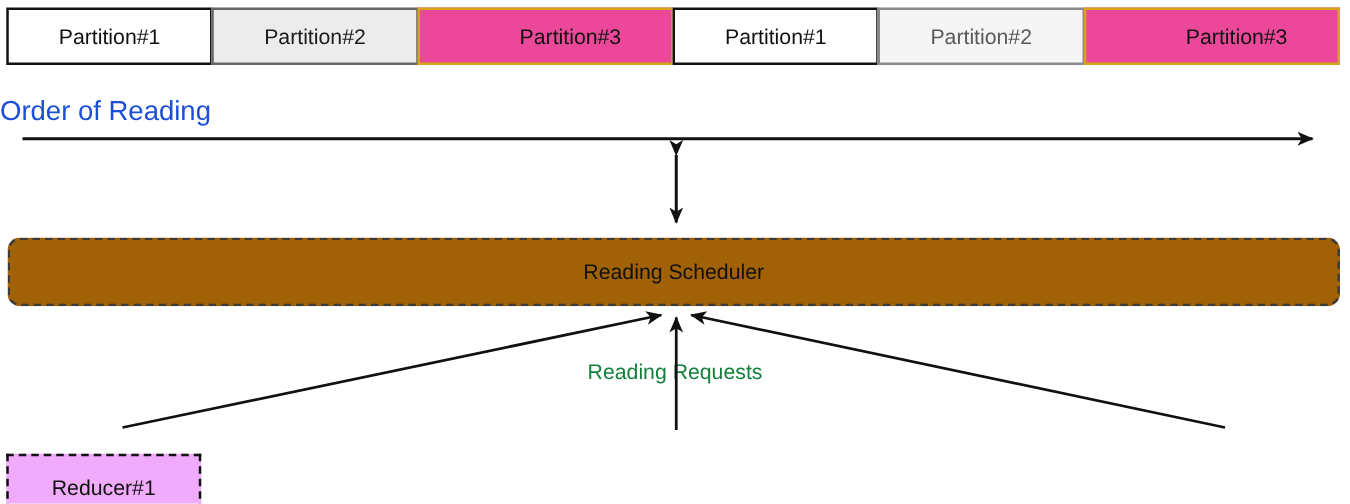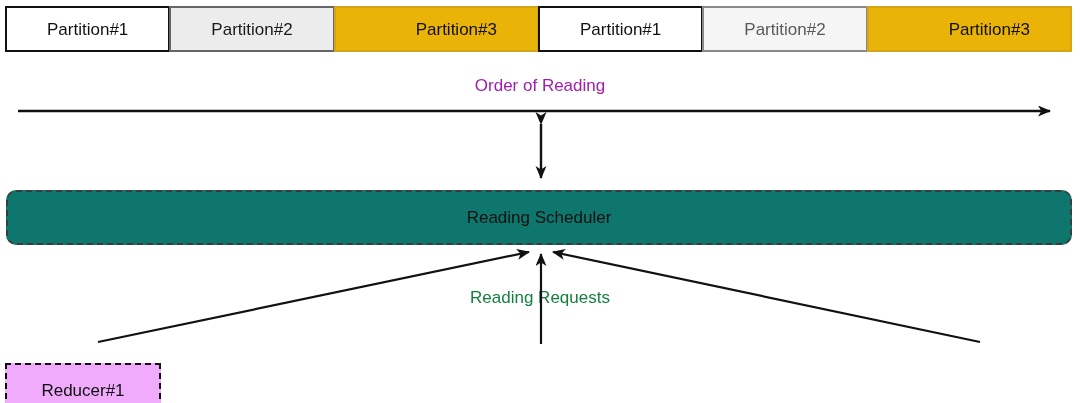--- a/index.html
+++ b/index.html
@@ -46,46 +46,46 @@
     background: #ececec;
     border: 2px solid #666666;
     color: #1a1a1a;
   }
   .pc-gray-light {
     background: #f5f5f5;
     border: 2px solid #8a8a8a;
     color: #595959;
   }
   .pc-orange {
-    background: #eab308;
+    background: #ec4899;
     border: 2px solid #d6a419;
     color: #111111;
     padding-left: 40px;
   }
 
   
   #order-label {
     position: absolute;
     left: 0;
     top: 76px;
     width: 1080px;
-    text-align: center;
-    font-size: 17px;
-    color: #a21caf;
+    text-align: left;
+    font-size: 22px;
+    color: #1d4ed8;
   }
 
   
   #scheduler-box {
     position: absolute;
     left: 6px;
     top: 190px;
     width: 1066px;
     height: 55px;
     box-sizing: border-box;
-    background: #0f766e;
+    background: #a16207;
     border: 2px dashed #3b3b3b;
     border-radius: 10px;
     display: flex;
     align-items: center;
     justify-content: center;
   }
   #scheduler-label {
     font-size: 17px;
     color: #111111;
   }

